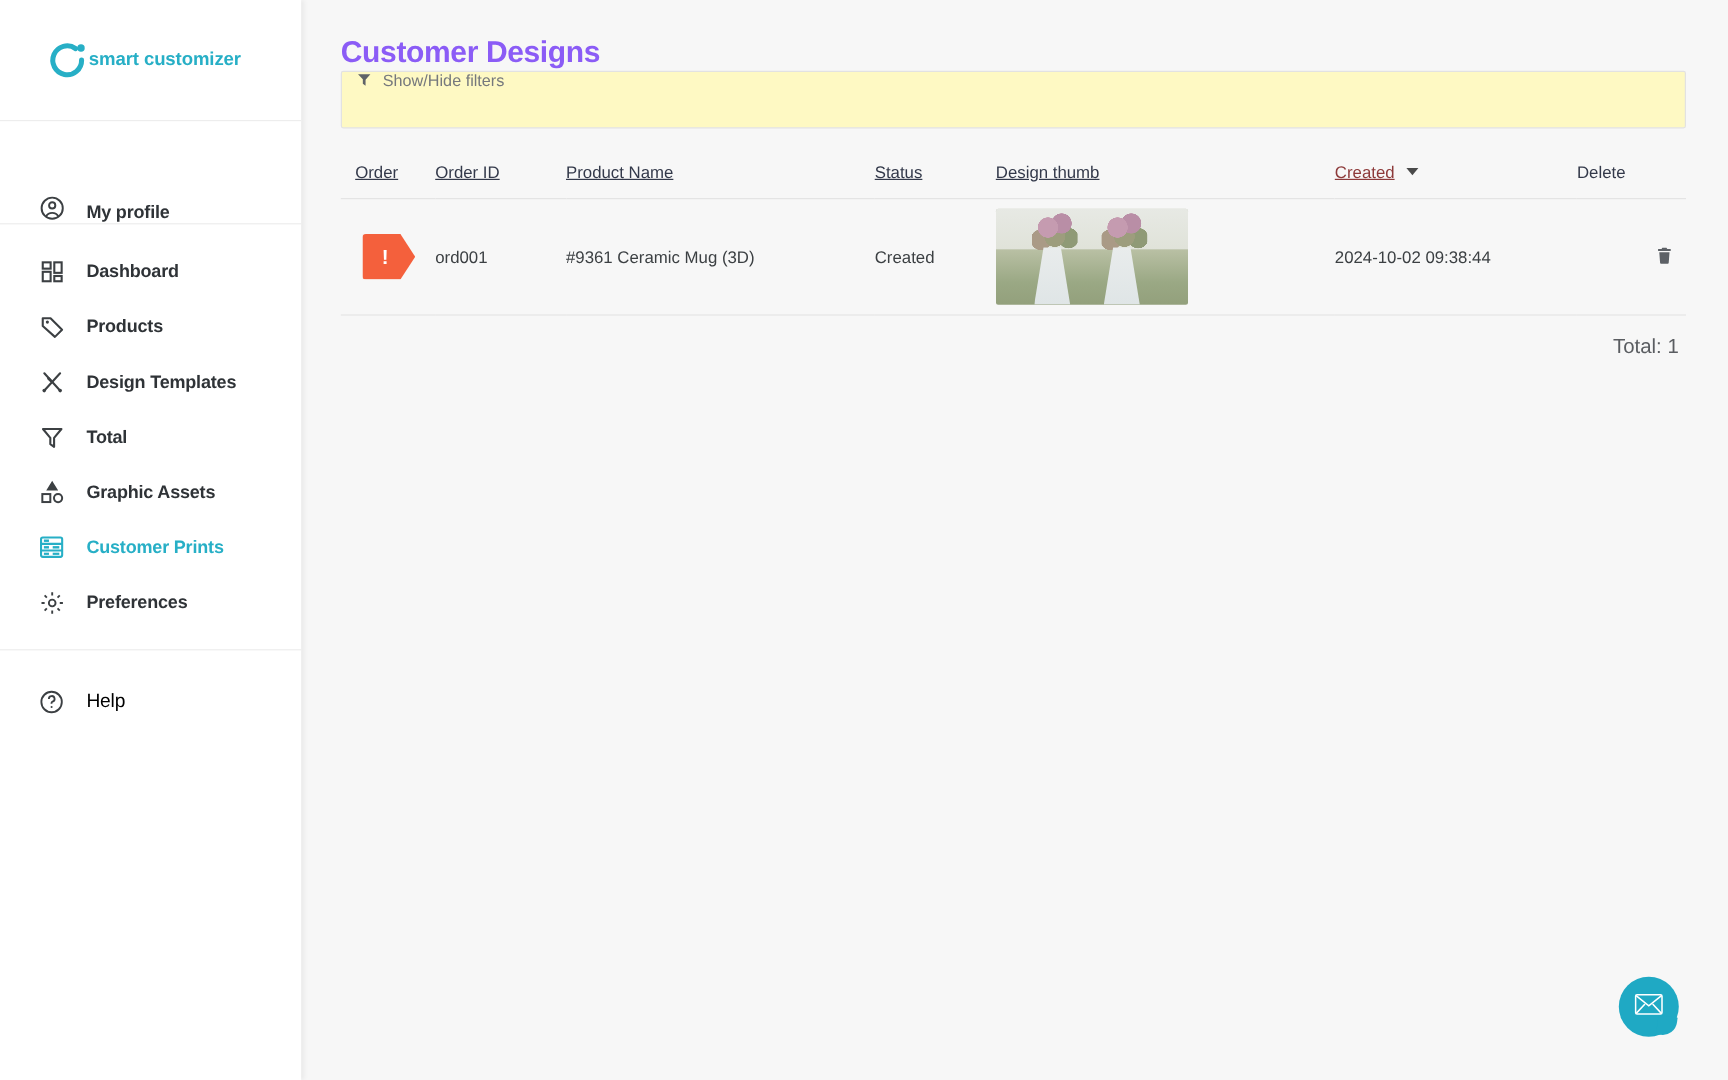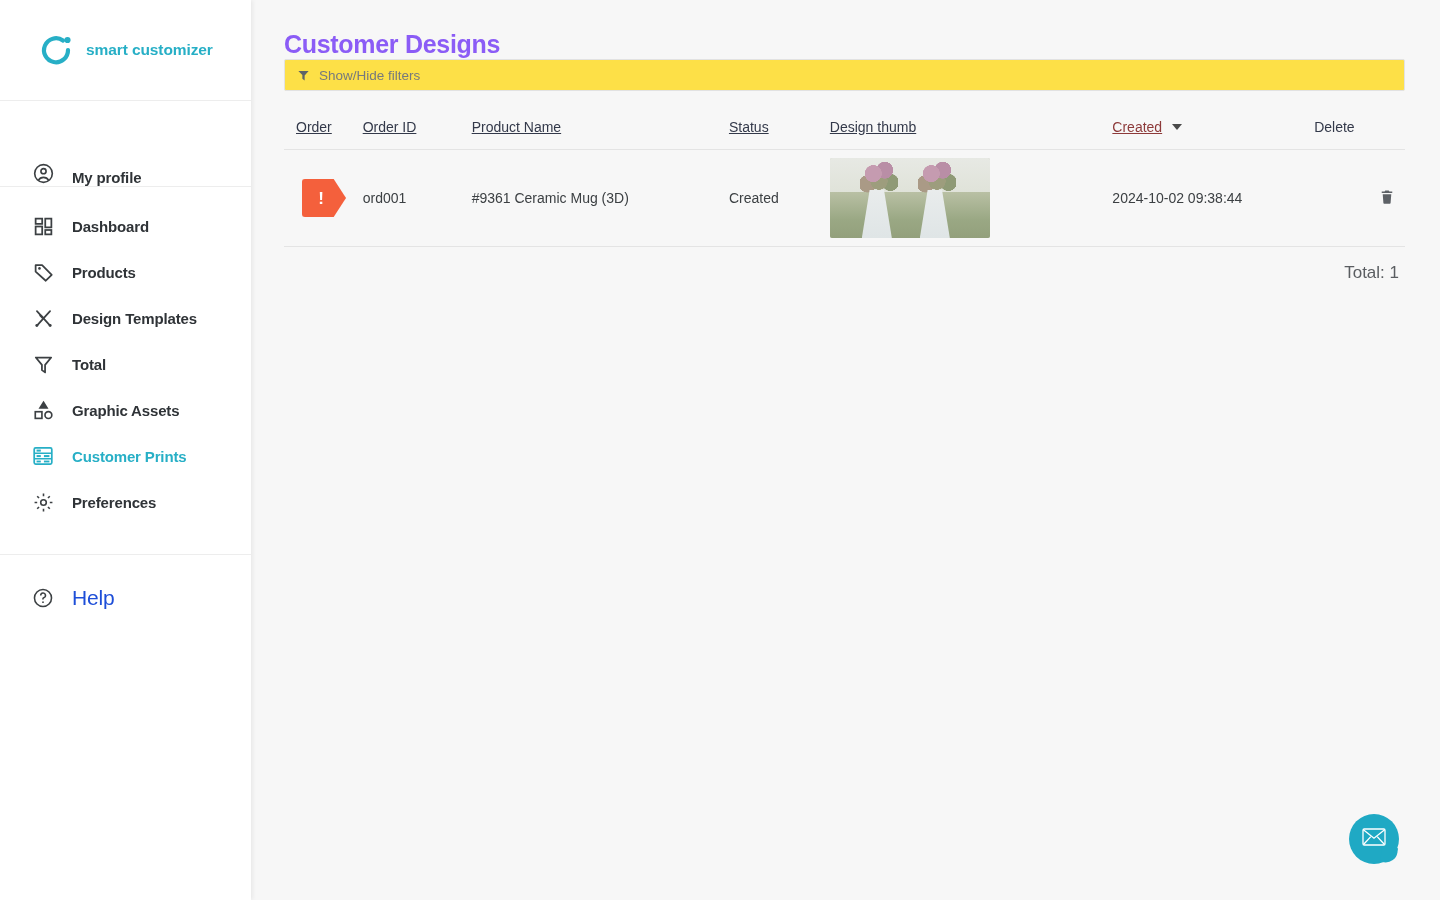--- a/index.html
+++ b/index.html
@@ -17,59 +17,59 @@
     box-shadow: 2px 0 4px rgba(0,0,0,0.06);
     position: relative; z-index: 5;
     display: flex; flex-direction: column;
   }
   .logo-block {
     height: 101px; display: flex; align-items: center;
     padding-left: 38px; border-bottom: 1px solid #ededed;
   }
   .logo-mark { width: 36px; height: 36px; flex: 0 0 36px; position: relative; }
   .logo-text {
-    margin-left: 12px; color: #27afc6; font-size: 15.5px;
+    margin-left: 0; color: #27afc6; font-size: 15.5px;
     font-weight: bold; letter-spacing: -0.1px;
   }
   .profile-block {
     height: 86px; display: flex; align-items: flex-end;
     padding-left: 30px; border-bottom: 1px solid #ededed;
   }
-  .nav-block { padding-top: 16px; padding-bottom: 29px; border-bottom: 1px solid #ededed; }
+  .nav-block { padding-top: 16px; padding-bottom: 16px; border-bottom: 1px solid #ededed; }
   .help-block { padding-top: 20px; }
 
   .nav-item {
     display: flex; align-items: center; height: 46px;
     padding-left: 30px; cursor: pointer; text-decoration: none;
   }
   .nav-icon {
     width: 26px; height: 26px; flex: 0 0 26px;
     display: flex; align-items: center; justify-content: center;
     color: #3c4043;
   }
   .nav-label {
     margin-left: 16px; font-size: 15px; font-weight: bold; color: #2f3337;
     letter-spacing: -0.15px;
   }
   .nav-item.active .nav-icon { color: #27afc6; }
   .nav-item.active .nav-label { color: #27afc6; }
-  .nav-item.plain .nav-label { font-weight: normal; color: #1d4ed8; font-size: 21px; }
+  .nav-item.plain .nav-label { font-weight: normal; color: #000000; font-size: 16px; }
 
   
   .main {
     flex: 1; height: 900px; background: #f7f7f7;
     padding: 30px 35px 0 33px; position: relative; overflow: hidden;
   }
   .page-title {
     font-size: 25px; color: #8b5cf6; font-weight: bold;
     letter-spacing: -0.3px; 
   }
   .filter-bar {
-    height: 32px; background: #fde047; border: 1px solid #e2e2e2;
-    border-radius: 2px; display: flex; align-items: center;
+    height: 48px; background: #fef9c3; border: 1px solid #e2e2e2;
+    border-radius: 2px; display: flex; 
     padding: 0 12px; cursor: pointer;
   }
   .filter-icon { width: 13px; height: 13px; color: #5f6368; display: flex; align-items: center; }
   .filter-text { margin-left: 9px; font-size: 13.5px; color: #76797d; }
 
   table.dt { width: 100%; border-collapse: collapse; margin-top: 28px; }
   table.dt thead th {
     text-align: left; font-weight: normal; font-size: 14px;
     padding: 0 0 14px 0; border-bottom: 1px solid #e4e4e4;
     color: #33394a; white-space: nowrap;

